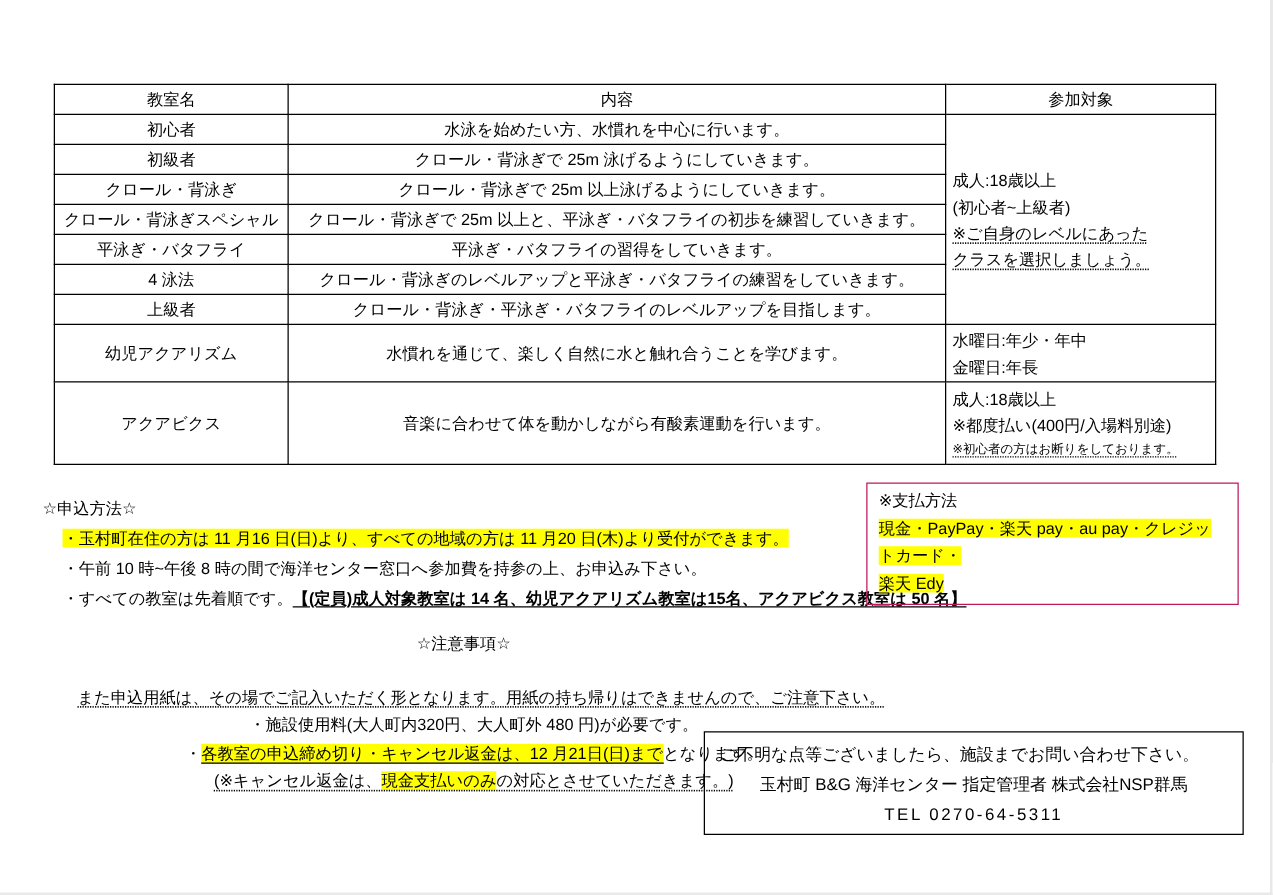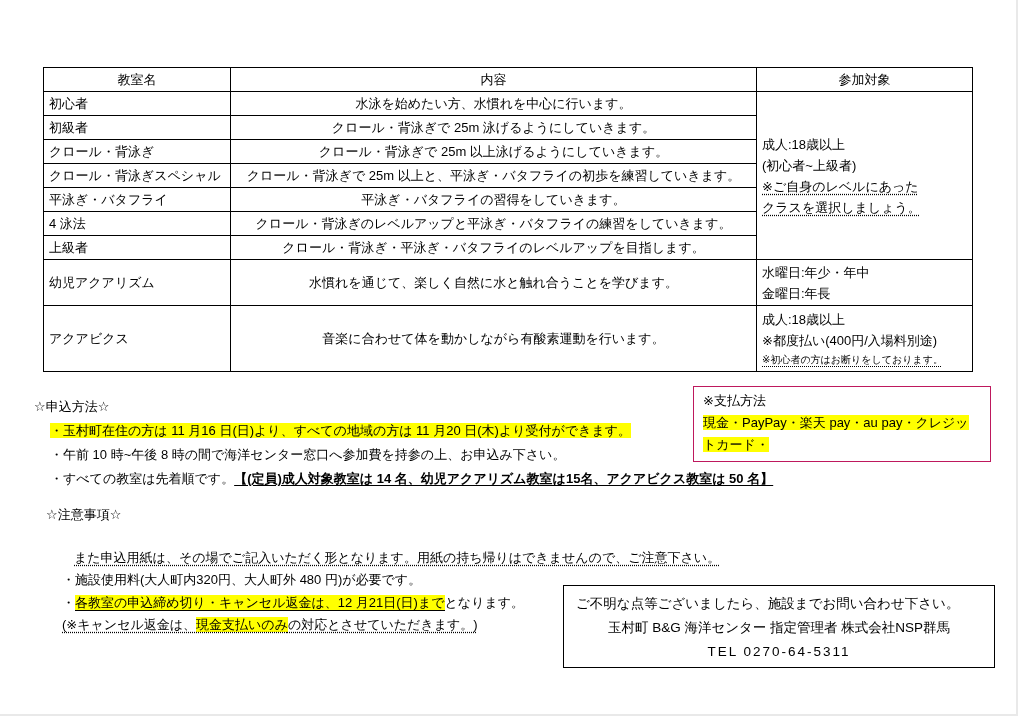--- a/index.html
+++ b/index.html
@@ -24,21 +24,21 @@
   table.classes td, table.classes th {
     border: 1px solid #000;
     font-weight: normal;
     padding: 1px 5px;
     line-height: 21px;
   }
   tr.hdr    { height: 23px; }
   tr.r      { height: 24px; }
   tr.r-tall { height: 46px; }
   tr.r-xl   { height: 66px; }
-  td.c1 { text-align: left; margin-top: 36px; }
+  td.c1 { text-align: center; margin-top: 36px; }
   td.c2 { text-align: center; }
   td.c3 { text-align: left; vertical-align: middle; line-height: 24px; }
   th.h  { }
   .dotted { text-decoration: underline; text-decoration-style: dotted; text-underline-offset: 3px; }
   .small-note { font-size: 10px; line-height: 18px; }
 
   
   .sec { position: absolute; font-size: 13px; }
   .sec-heading { line-height: 24px; }
   .line { line-height: 24px; white-space: nowrap; padding-left: 16px; }
@@ -144,23 +144,24 @@
 <div class="sec" style="left:34px; top:395px;">
   <div class="sec-heading">☆申込方法☆</div>
   <div class="line"><span class="hl">・玉村町在住の方は 11 月16 日(日)より、すべての地域の方は 11 月20 日(木)より受付ができます。</span></div>
   <div class="line">・午前 10 時~午後 8 時の間で海洋センター窓口へ参加費を持参の上、お申込み下さい。</div>
   <div class="line"><span>・すべての教室は先着順です。</span><span class="bold-ul">【(定員)成人対象教室は 14 名、幼児アクアリズム教室は15名、アクアビクス教室は 50 名】</span></div>
 </div>
 
 <div class="payment-box">
   <div>※支払方法</div>
   <div><span class="hl">現金・PayPay・楽天 pay・au pay・クレジットカード・</span></div>
+  <div><span class="hl">楽天 Edy</span></div>
 </div>
 
-<div class="sec notes" style="left:46px; top:503px;">
+<div class="sec notes" style="left:34px; top:503px;text-align:center;">
   <div class="sec-heading">☆注意事項☆</div>
   <div class="line indent"><span class="dotted">また申込用紙は、その場でご記入いただく形となります。用紙の持ち帰りはできませんので、ご注意下さい。</span></div>
   <div class="line">・施設使用料(大人町内320円、大人町外 480 円)が必要です。</div>
   <div class="line"><span>・</span><span class="hl ul-solid">各教室の申込締め切り・キャンセル返金は、12 月21日(日)まで</span><span>となります。</span></div>
   <div class="line"><span class="dotted"><span>(※キャンセル返金は、</span><span class="hl">現金支払いのみ</span><span>の対応とさせていただきます。)</span></span></div>
 </div>
 
 <div class="contact-box">
   <div>ご不明な点等ございましたら、施設までお問い合わせ下さい。</div>
   <div class="contact-line2">玉村町 B&amp;G 海洋センター  指定管理者  株式会社NSP群馬</div>

